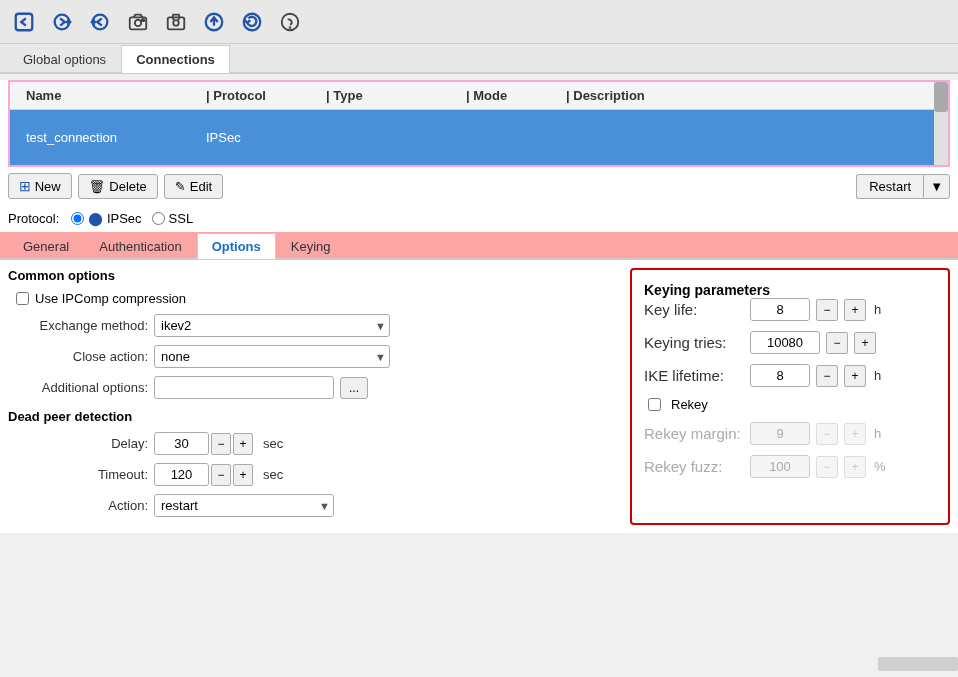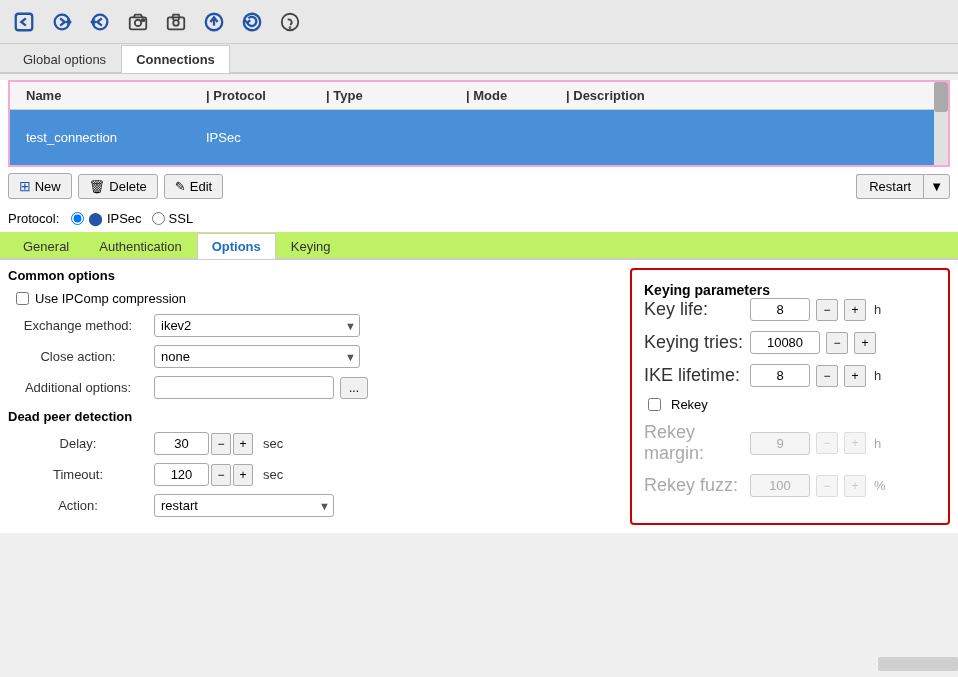--- a/index.html
+++ b/index.html
@@ -135,21 +135,21 @@
       display: flex;
       align-items: center;
       gap: 4px;
     }
 
     
     .subtab-bar {
       display: flex;
       border-bottom: 2px solid #ccc;
       padding: 0 8px;
-      background: #bef264;
+      background: #fca5a5;
     }
     .subtab {
       padding: 5px 14px;
       cursor: pointer;
       border: 1px solid transparent;
       border-bottom: none;
       background: none;
       font-size: 13px;
       color: #333;
       position: relative;
@@ -178,40 +178,40 @@
       font-size: 13px;
     }
     .form-row {
       display: flex;
       align-items: center;
       margin-bottom: 8px;
       gap: 6px;
     }
     .form-label {
       width: 140px;
-      text-align: center;
+      text-align: right;
       font-size: 13px;
       color: #333;
     }
 
     .checkbox-row {
       display: flex;
       align-items: center;
       gap: 6px;
       margin-bottom: 8px;
       padding-left: 8px;
     }
 
     .select-wrapper {
       position: relative;
       display: inline-flex;
       align-items: center;
     }
     .form-select {
-      width: 206px;
+      width: 236px;
       padding: 3px 24px 3px 6px;
       border: 1px solid #aaa;
       border-radius: 3px;
       appearance: none;
       background: #fff;
       font-size: 13px;
       cursor: pointer;
     }
     .select-arrow {
       position: absolute;
@@ -280,21 +280,21 @@
       margin-bottom: 0;
     }
     .keying-row {
       display: flex;
       align-items: center;
       margin-bottom: 10px;
       gap: 6px;
     }
     .keying-label {
       width: 100px;
-      font-size: 18px;
+      font-size: 15px;
       color: #333;
     }
     .keying-label.disabled {
       color: #aaa;
     }
     .keying-input {
       width: 60px;
       padding: 3px 4px;
       border: 1px solid #aaa;
       border-radius: 3px;

